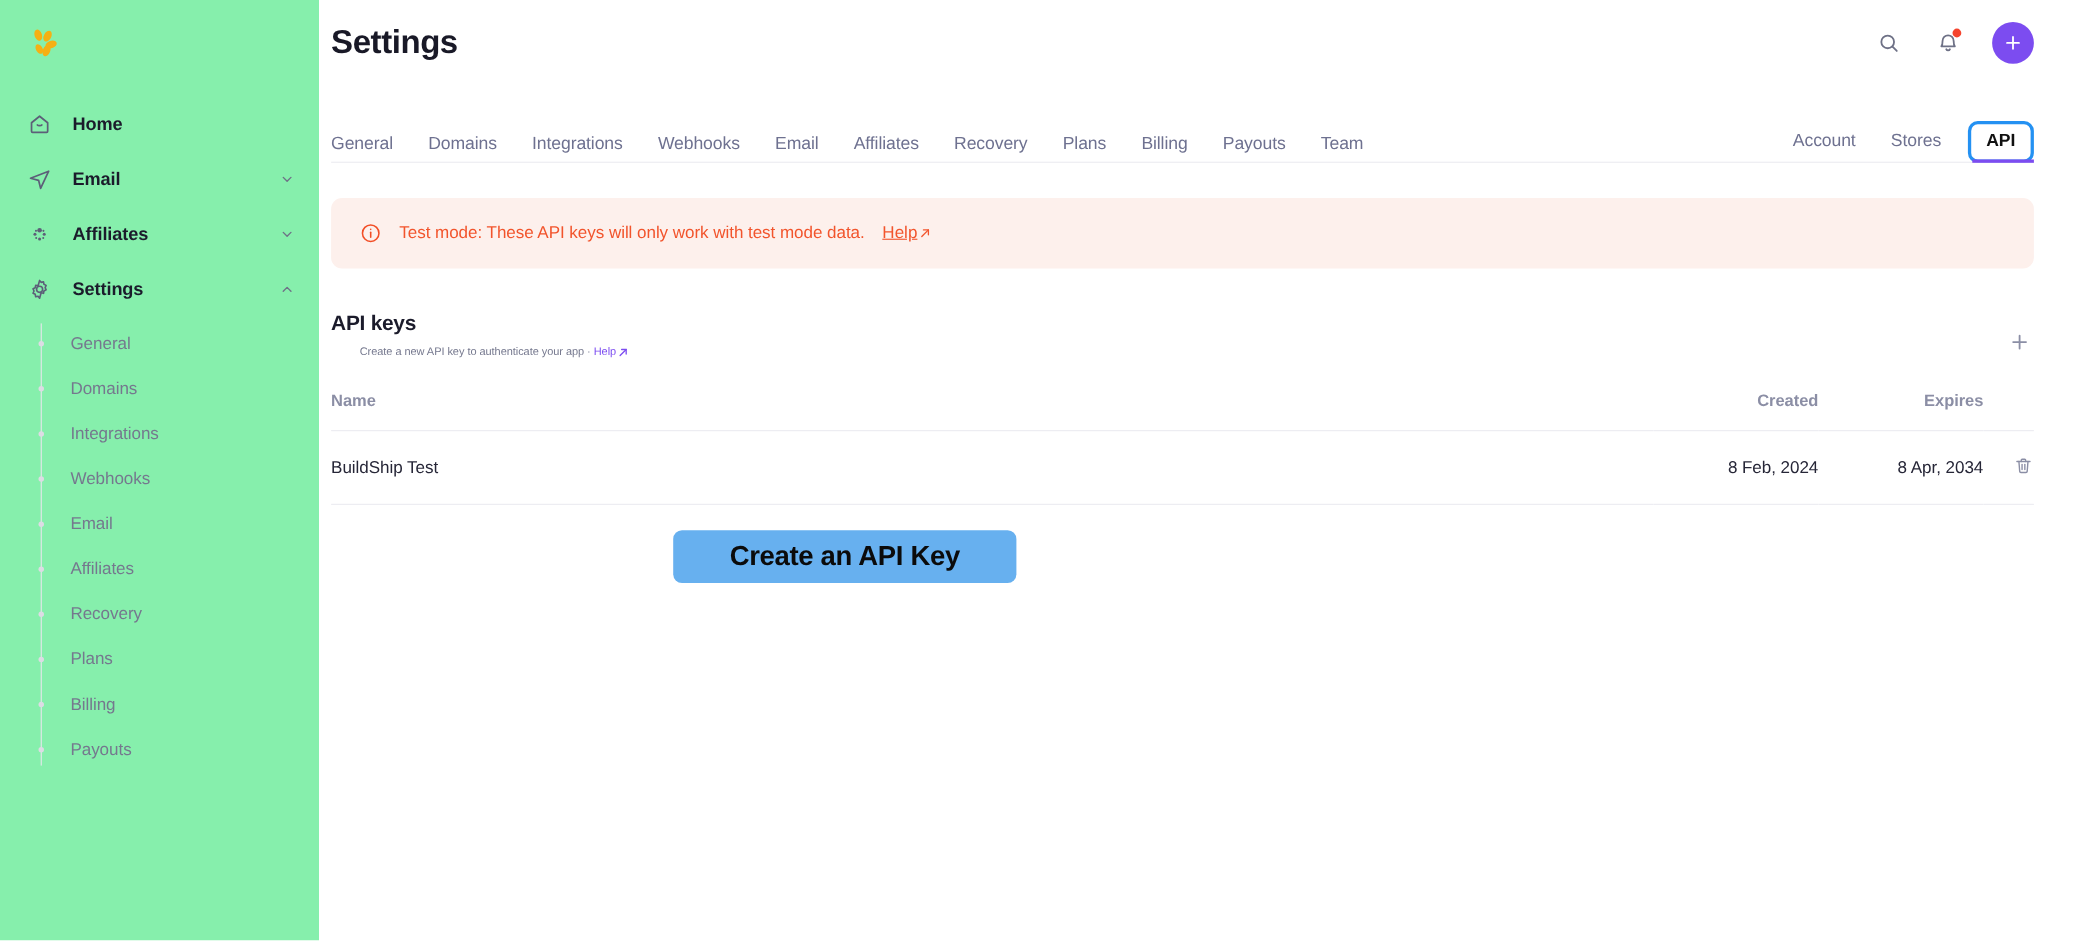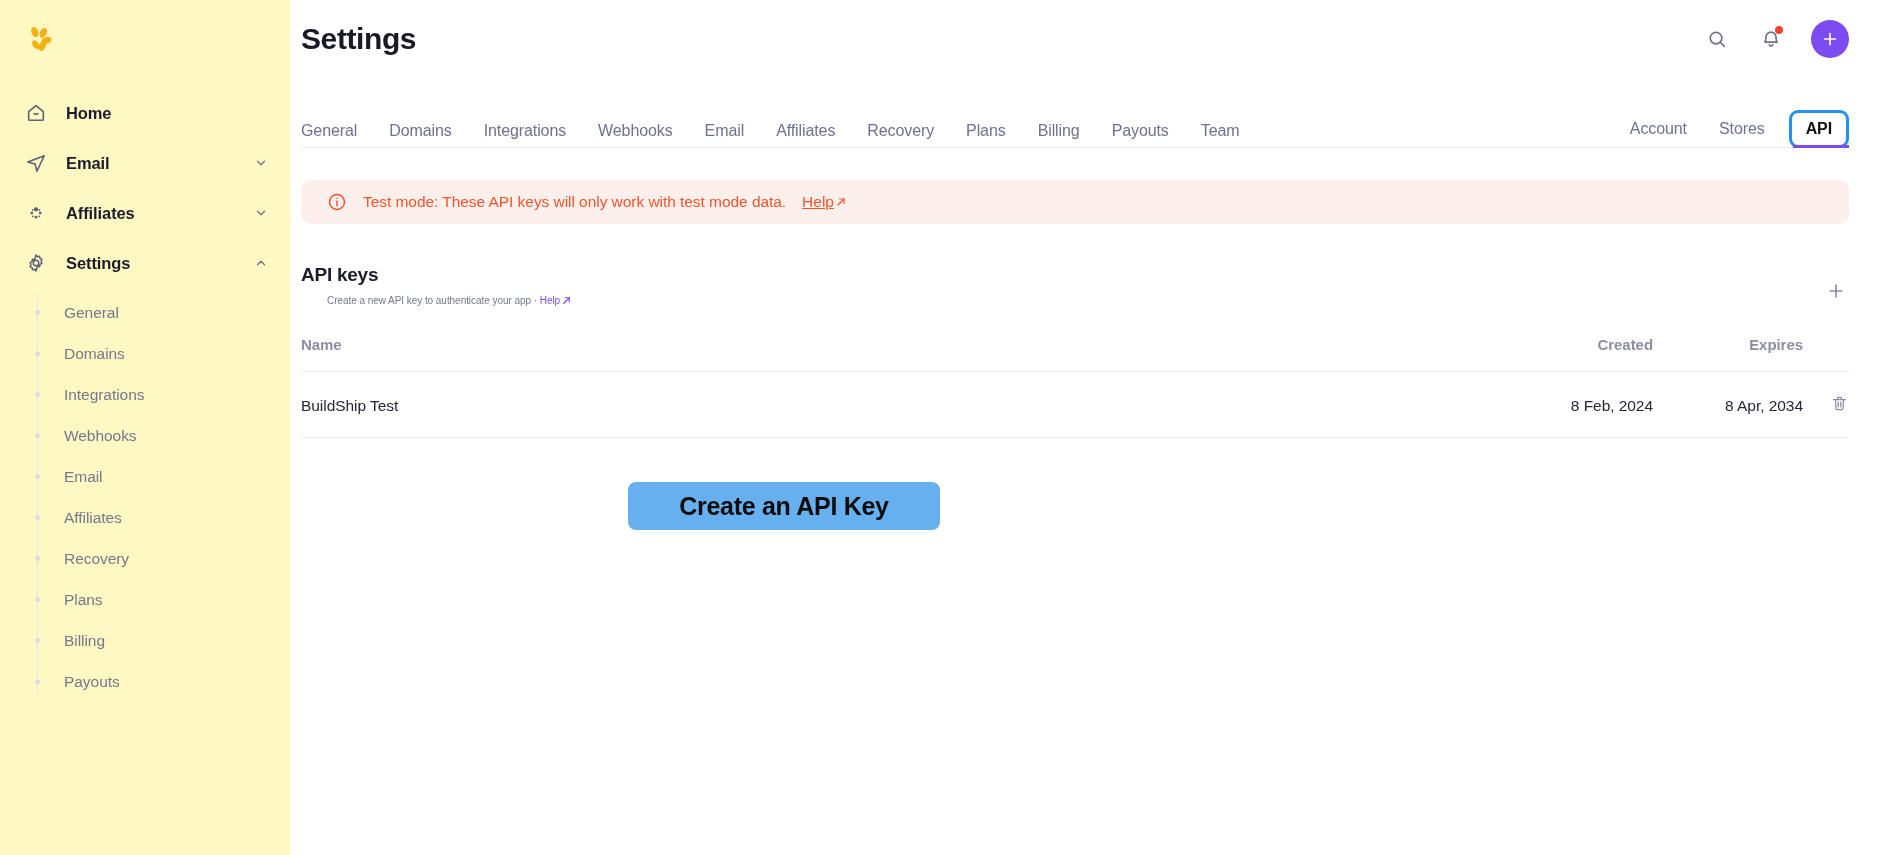--- a/index.html
+++ b/index.html
@@ -7,21 +7,21 @@
     width: 1885px; height: 855px;
     background: #ffffff;
     font-family: "Liberation Sans", sans-serif;
     overflow: hidden;
   }
   .app { display: flex; width: 1885px; height: 855px; position: relative; }
 
   
   .sidebar {
     width: 290px; height: 855px;
-    background: #fef9c3;
+    background: #86efac;
     flex: 0 0 290px;
     padding-top: 0;
     position: relative;
   }
   .logo-wrap { height: 78px; display: flex; align-items: center; padding-left: 24px; }
   .logo { width: 30px; height: 30px; display:block; }
 
   .nav-top { margin-top: 10px; }
   .nav-item {
     display: flex; align-items: center;
@@ -99,21 +99,21 @@
   .tabs-active-mark {
     position:absolute; right: 36px; bottom: 0; width: 56px; height: 3px; background:#7c4cf0;
   }
 
   
   .content { padding: 0 36px 0 11px; }
 
   .alert {
     margin-top: 32px; margin-left: 0;
     background: #fdf0ec; border-radius: 10px;
-    height: 44px; display:flex; align-items:center; padding-left: 26px;
+    height: 64px; display:flex; align-items:center; padding-left: 26px;
   }
   .alert .a-icon { color:#f24e26; width:20px; height:20px; flex:0 0 20px; display:flex; }
   .alert .a-text { margin-left: 16px; font-size: 15.5px; color:#f2542c; letter-spacing:-0.05px; }
   .alert .a-help {
     margin-left: 16px; font-size: 15.5px; color:#f2542c; text-decoration: underline;
     cursor:pointer; display:inline-flex; align-items:center; gap:1px;
   }
 
   .section-head {
     margin-top: 40px; display:flex; align-items:flex-start;
@@ -137,21 +137,21 @@
   table.keys td.num { color:#262637; }
   td.trash-cell { width: 46px; text-align:right; }
   .trash { color:#8b8ea5; cursor:pointer; display:inline-flex; }
   .col-created { width: 150px; }
   .col-expires { width: 150px; }
 
   .result-row { margin-top: 26px; font-size: 15.5px; color:#262637; }
 
   
   .create-overlay {
-    position: absolute; left: 628px; top: 482px;
+    position: absolute; left: 612px; top: 482px;
     width: 312px; height: 48px; border-radius: 8px;
     background: #67b0ef; display:flex; align-items:center; justify-content:center;
     cursor:pointer;
   }
   .create-overlay span {
     font-size: 25px; font-weight: 700; color:#0b0b0b; letter-spacing:-0.3px;
   }
 </style>
 </head>
 <body>

